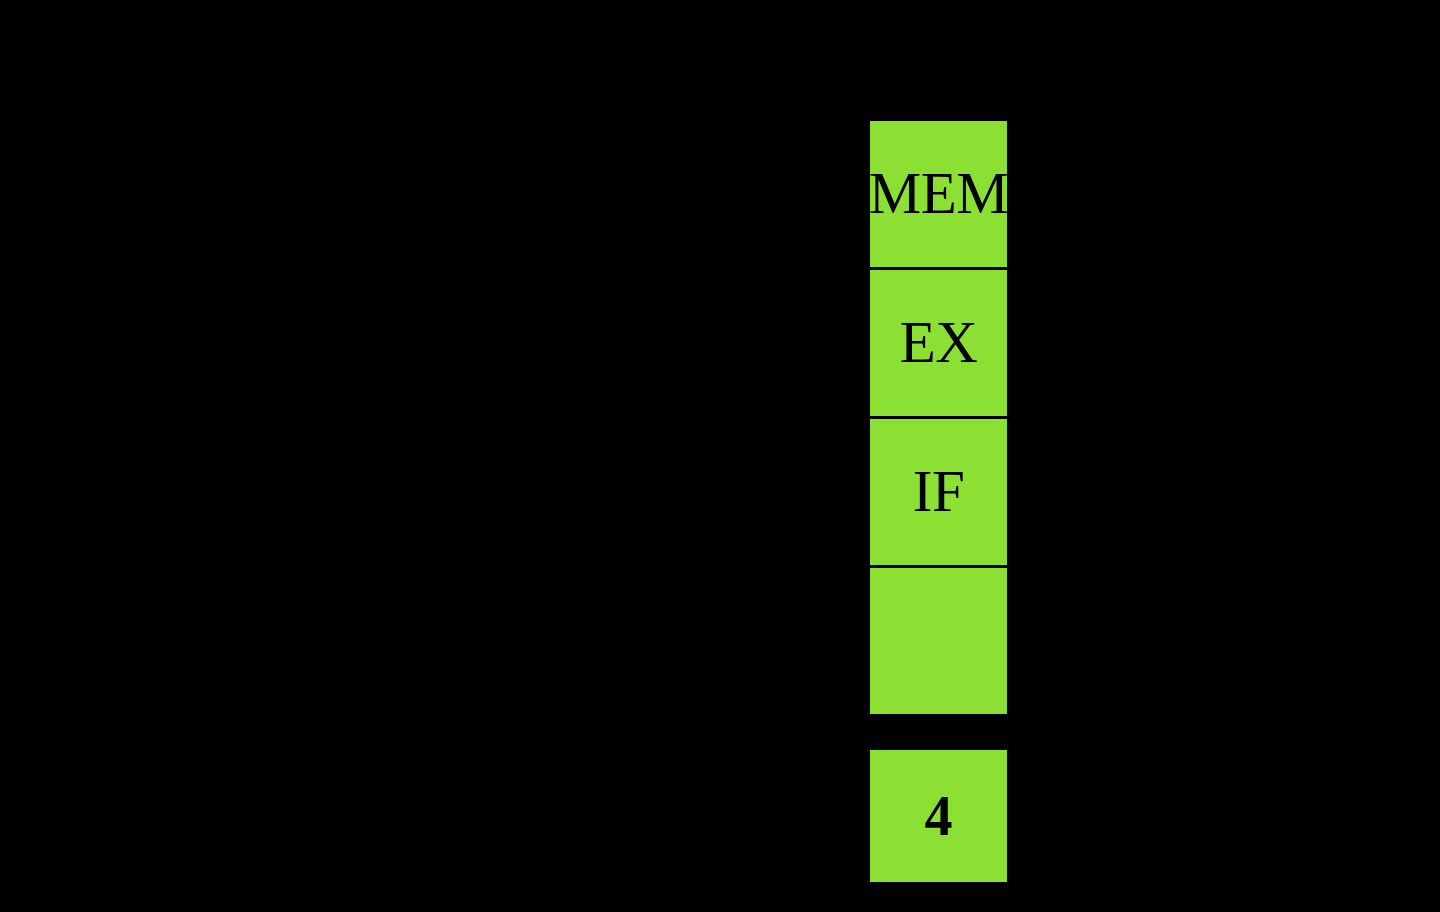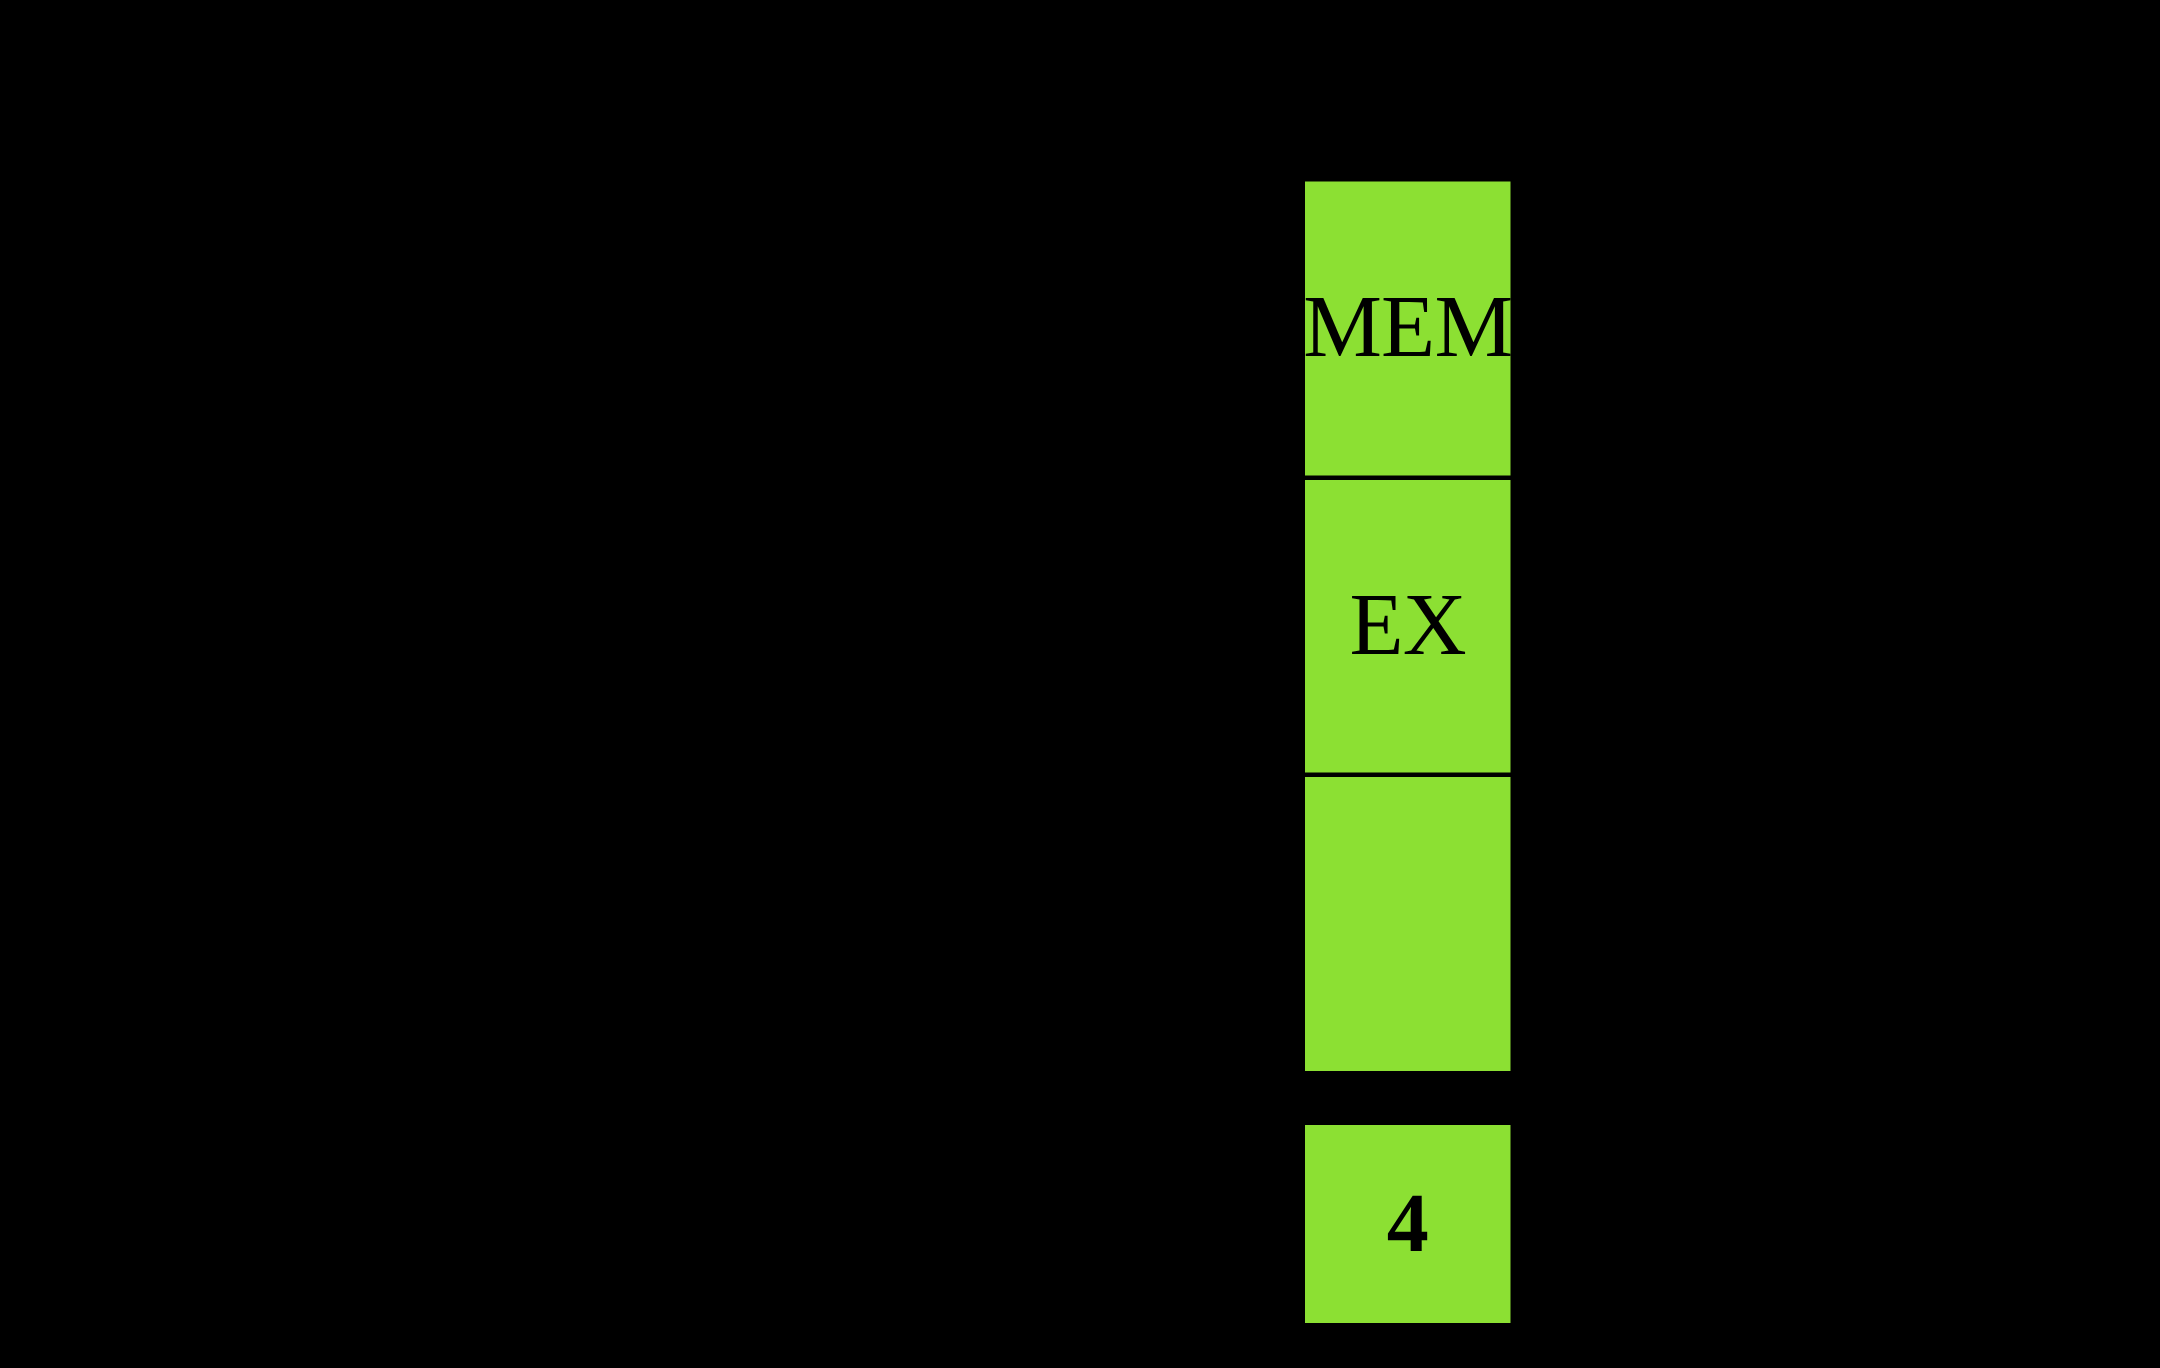--- a/index.html
+++ b/index.html
@@ -90,20 +90,23 @@
 
     <div class="stage-cell">
       <span class="stage-label">MEM</span>
     </div>
 
     <div class="stage-cell">
       <span class="stage-label">EX</span>
     </div>
 
 
+    <div class="stage-cell">
+      <span class="stage-label">IF</span>
+    </div>
 
     <div class="stage-cell is-empty">
       <span class="stage-label"></span>
     </div>
 
   </div>
 
   <div id="counter-box">
     <span class="counter-value">4</span>
   </div>

